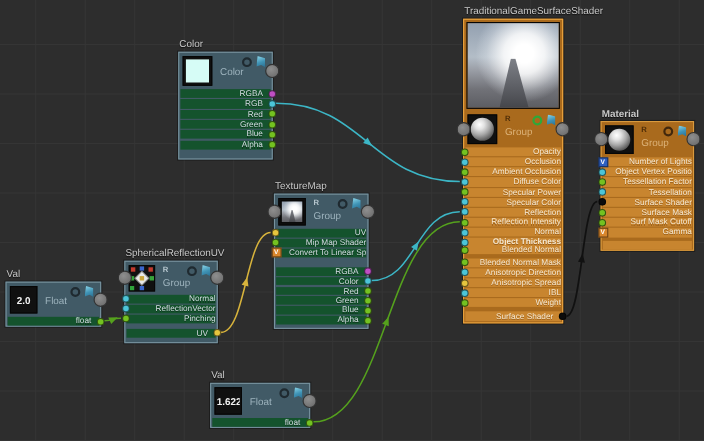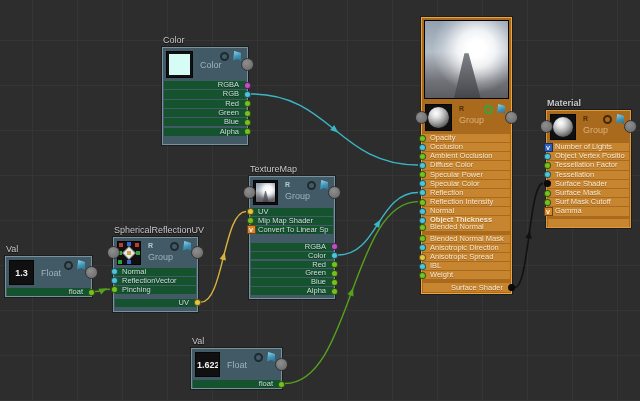--- a/index.html
+++ b/index.html
@@ -41,21 +41,21 @@
   .icon-tag{position:absolute;top:3px;right:6px;width:8px;height:10px;z-index:4;
     background:linear-gradient(160deg,#8fd9ec 0%,#3f93b5 55%,#2a6f92 100%);
     clip-path:polygon(15% 0,100% 20%,100% 100%,55% 80%,0 95%,10% 30%)}
   .conn{position:absolute;width:13px;height:13px;border-radius:50%;z-index:4;
     background:radial-gradient(circle at 40% 35%,#8f8f8f,#666);border:1px solid #333}
   .conn.left{left:-7px}.conn.right{right:-7px}
   .row{position:absolute;left:1px;right:1px}
   .teal .row{background:#14532d}
   .orange .row{background:#c8852f}
   .row .lbl{display:block;font-size:7.5px;white-space:nowrap;overflow:hidden}
-  .row.in .lbl{padding-left:7px;text-align:left}
+  .row.in .lbl{padding-left:7px;text-align:right}
   .row.out .lbl{padding-right:7px;text-align:right}
   .teal .lbl{color:#d3dde2;text-shadow:0 1px 0 rgba(0,0,0,.4)}
   .orange .lbl{color:#f7ead2;text-shadow:0 1px 0 rgba(90,45,0,.45)}
   .dot{position:absolute;top:50%;margin-top:-3.5px;width:7px;height:7px;border-radius:50%;
     border:1px solid rgba(0,0,0,.55);z-index:4}
   .row.in .dot{left:-4.5px}.row.out .dot{right:-4.5px}
   .vbox{position:absolute;left:-4.5px;top:50%;margin-top:-4.5px;width:9px;height:9px;
     font-size:6px;font-weight:bold;color:#fff;text-align:center;line-height:8px;
     border:1px solid rgba(0,0,0,.5);z-index:4}
   #wires{position:absolute;inset:0;z-index:5;pointer-events:none}
@@ -194,21 +194,21 @@
       </div>
       <div class="row out" style="top: 60.7px; height: 7.9px; line-height: 7.9px;">
         <span class="dot" style="background: rgb(230, 197, 62);"></span>
         <span class="lbl">UV</span>
       </div>
     </div>
     <div class="node-title" style="left: 6px; top: 244px;">Val</div>
     <div class="node teal" style="left: 5px; top: 256px; width: 87px; height: 41px;">
       <div class="header" style="top: 0px; height: 31px;">
         <div class="pbox" style="width: 25px; height: 25px;">
-          <div class="valuebox" style="line-height: 23px;">1.3</div>
+          <div class="valuebox" style="line-height: 23px;">2.0</div>
         </div>
         <span class="hlabel" style="left: 35px; top: 10.5px;">Float</span>
         <span class="icon-ring" style="border-color: rgb(31, 42, 48);"></span>
         <span class="icon-tag"></span>
         <span class="conn right" style="top: 8.5px;"></span>
       </div>
       <div class="row out" style="top: 31px; height: 8px; line-height: 8px;">
         <span class="dot" style="background: rgb(116, 194, 33);"></span>
         <span class="lbl">float</span>
       </div>
@@ -222,20 +222,21 @@
         <span class="hlabel" style="left: 35px; top: 10.5px;">Float</span>
         <span class="icon-ring" style="border-color: rgb(31, 42, 48);"></span>
         <span class="icon-tag"></span>
         <span class="conn right" style="top: 8.5px;"></span>
       </div>
       <div class="row out" style="top: 31px; height: 8px; line-height: 8px;">
         <span class="dot" style="background: rgb(116, 194, 33);"></span>
         <span class="lbl">float</span>
       </div>
     </div>
+    <div class="node-title" style="left: 422px; top: 5px;">TraditionalGameSurfaceShader</div>
     <div class="node orange" style="left: 421px; top: 17px; width: 91px; border-color: rgb(237, 165, 63); height: 277.4px;">
       <div class="scene" style="left: 2px; right: 2px; top: 2px; height: 79px;">
         <div class="road"></div>
       </div>
       <div class="header" style="top: 83px; height: 33px;">
         <div class="pbox" style="width: 27px; height: 27px;">
           <div class="sphere"></div>
         </div>
         <span class="rbadge" style="left: 37px;">R</span>
         <span class="hlabel" style="left: 37px; top: 14px;">Group</span>

